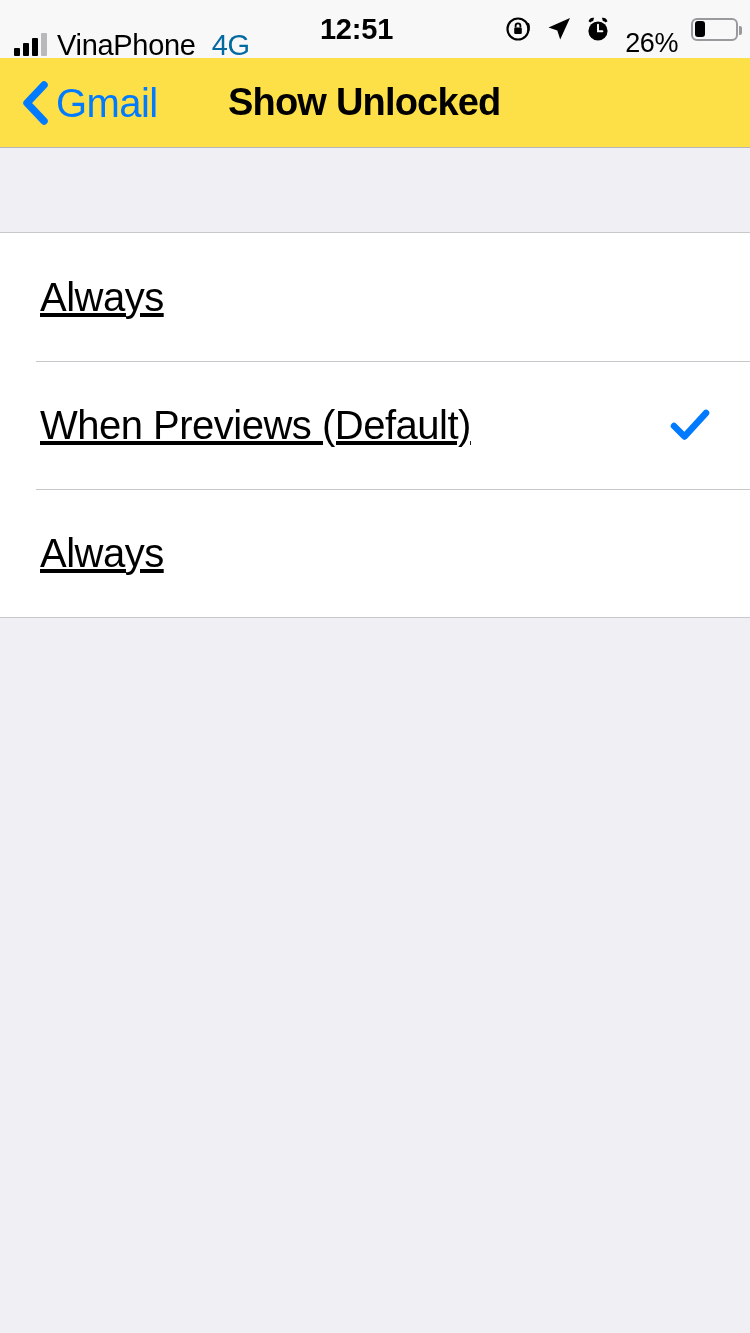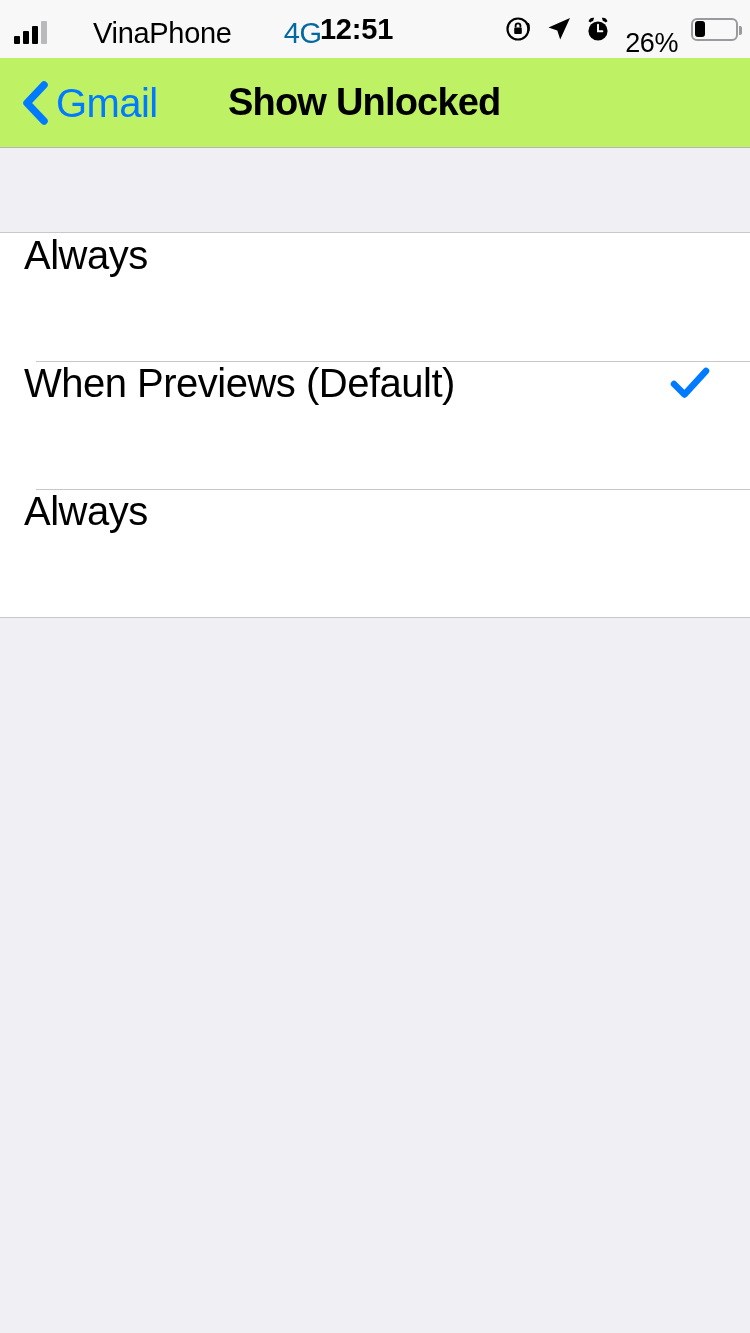--- a/index.html
+++ b/index.html
@@ -27,25 +27,24 @@
     top: 0; left: 0;
     width: 750px;
     height: 58px;
     background: #F8F8F8;
     display: flex;
     align-items: center;
   }
   .status-left {
     position: absolute;
     left: 14px;
-    top: 4px;
+    top: 16px;
     height: 58px;
     display: flex;
     align-items: center;
-    gap: 36px;
   }
   .signal-bars {
     display: flex;
     align-items: flex-end;
     height: 22px;
     gap: 3px;
     margin-right: 10px;
   }
   .signal-bars i {
     display: block;
@@ -127,21 +126,21 @@
     background: #000;
     border-radius: 3px;
   }
 
   
   .nav-bar {
     position: absolute;
     top: 58px; left: 0;
     width: 750px;
     height: 90px;
-    background: #bef264;
+    background: #fde047;
     border-bottom: 1px solid #b5b5ba;
     box-sizing: border-box;
   }
   .back-button {
     position: absolute;
     left: 18px;
     top: 0;
     height: 89px;
     display: flex;
     align-items: center;
@@ -186,24 +185,26 @@
     position: absolute;
     top: 233px; left: 0;
     width: 750px;
     background: #FFFFFF;
     border-bottom: 1px solid #c8c7cc;
   }
   .row {
     position: relative;
     height: 128px;
     display: flex;
-    padding-left: 24px;
+    align-items: center;
+    padding-left: 40px;
     padding-right: 30px;
     box-sizing: border-box;
     cursor: pointer;
+    text-decoration: underline;
   }
   .row + .row::before {
     content: "";
     position: absolute;
     left: 36px; right: 0; top: 0;
     height: 1px;
     background: #c8c7cc;
   }
   .row-label {
     font-size: 40px;

